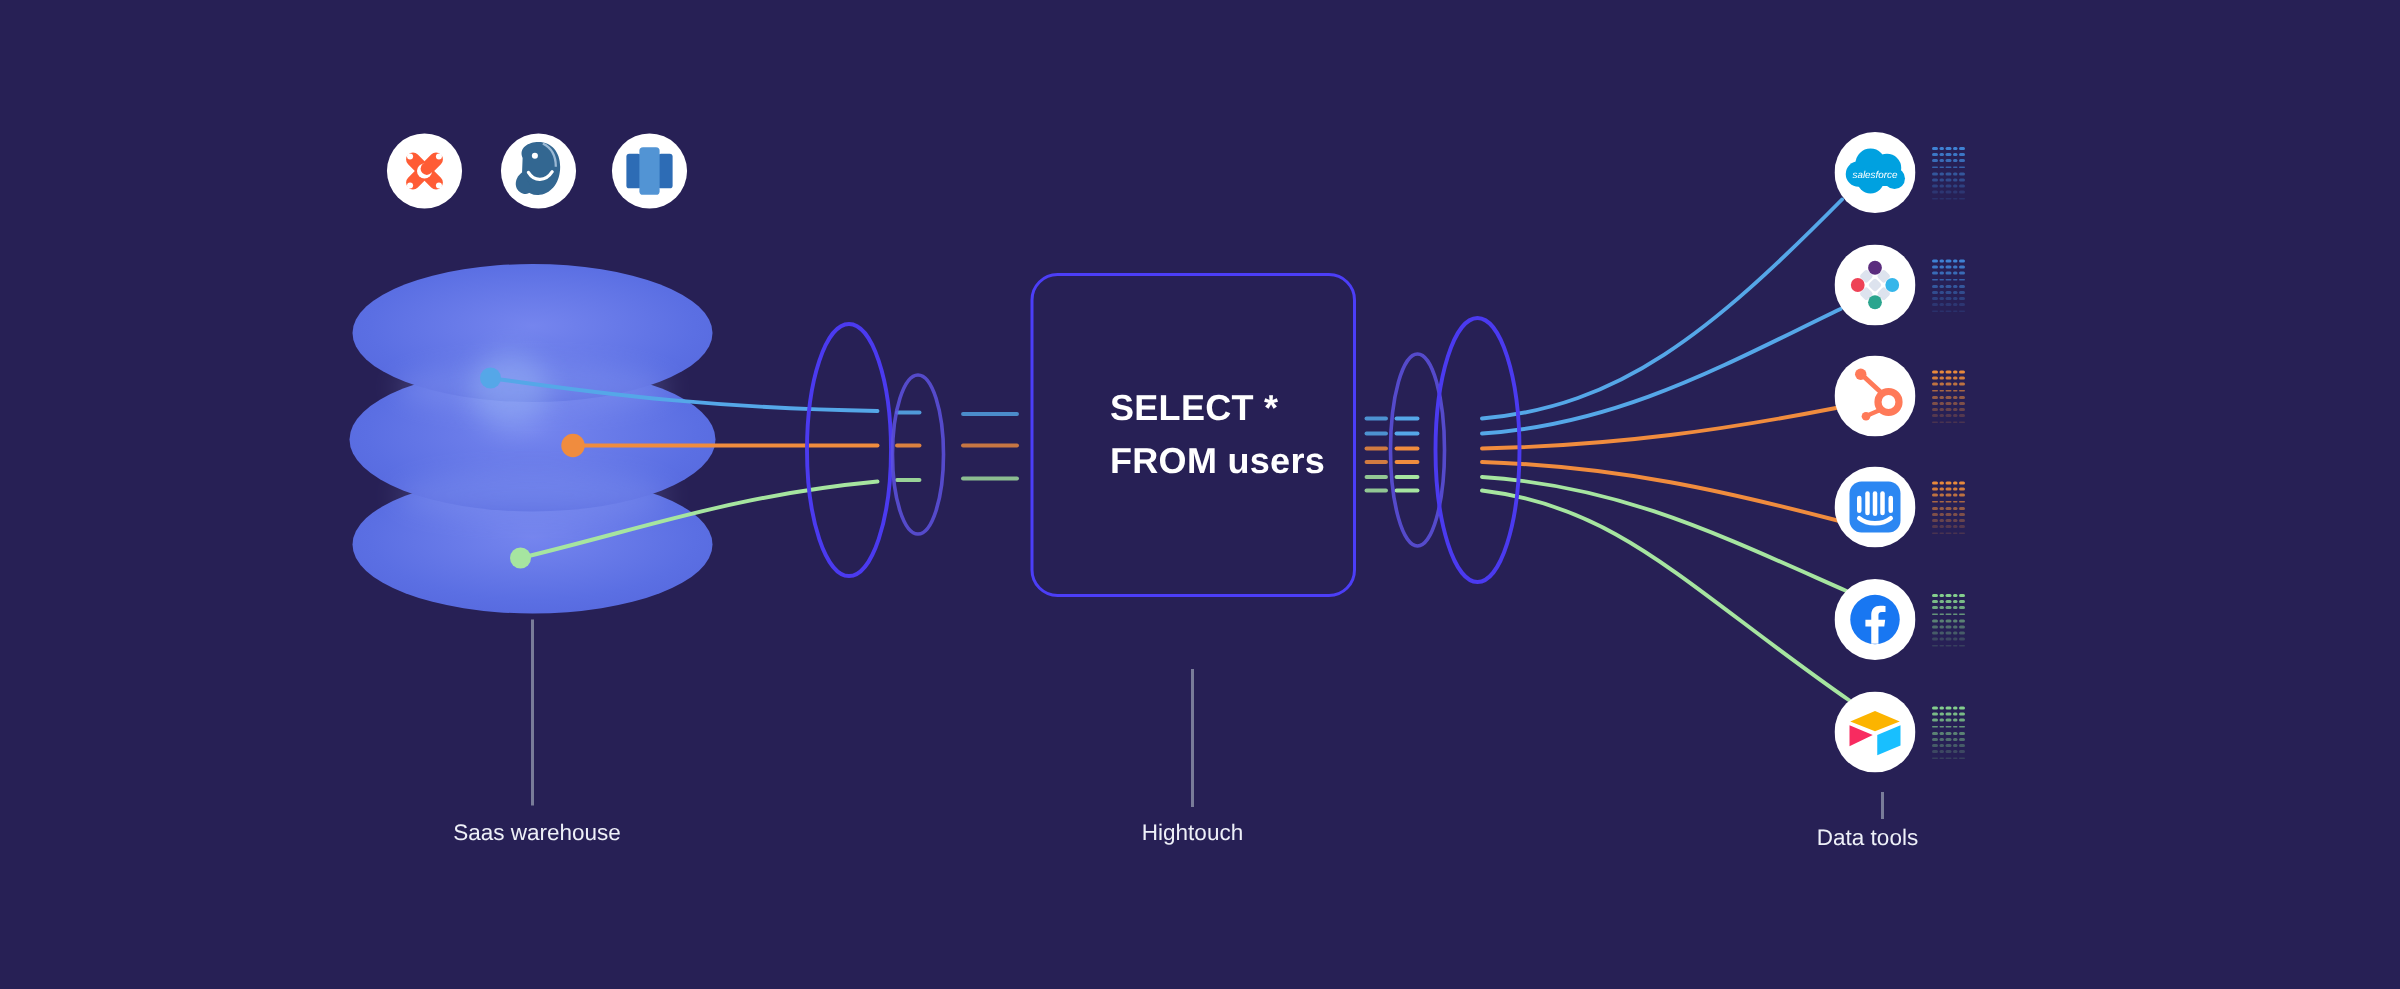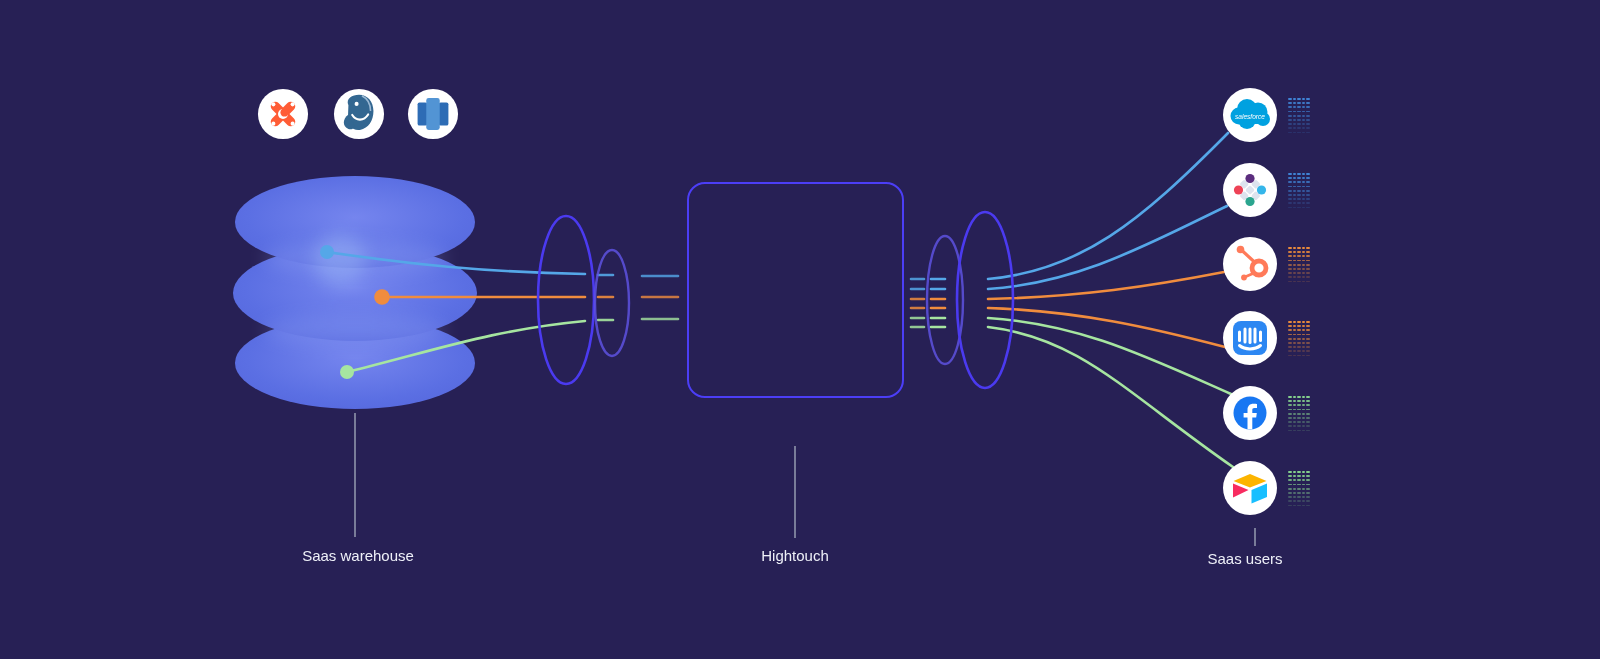--- a/index.html
+++ b/index.html
@@ -137,20 +137,22 @@
   <div class="src-icon" style="left:407px;top:88px">
     <svg viewBox="-27 -27 54 54" width="52" height="52">
       <circle r="26" fill="#fff"></circle>
       <rect x="-16" y="-12" width="10" height="24" rx="2" fill="#2d6cb5"></rect>
       <rect x="6" y="-12" width="10" height="24" rx="2" fill="#2d6cb5"></rect>
       <rect x="-7" y="-16.5" width="14" height="33" rx="2.5" fill="#5294d4"></rect>
     </svg>
   </div>
 
   <div class="query-box">
+    <div class="q">SELECT *</div>
+    <div class="q">FROM users</div>
   </div>
 
   <div class="saas-icon" style="left:1223px;top:88px">
     <svg viewBox="-27 -27 54 54" width="54" height="54">
       <circle r="27" fill="#fff"></circle>
       <g fill="#00a1e0">
         <circle cx="-11" cy="1" r="8.5"></circle>
           <circle cx="-3" cy="-6" r="10"></circle>
         <circle cx="8" cy="-3" r="9.5"></circle>
           <circle cx="13" cy="4" r="7"></circle>
@@ -604,15 +606,15 @@
         <span class="dg-dash" style="background: rgb(132, 207, 141); width: 3.8px; opacity: 0.18;"></span>
         <span class="dg-dash" style="background: rgb(132, 207, 141); width: 2.6px; opacity: 0.18;"></span>
         <span class="dg-dash" style="background: rgb(132, 207, 141); width: 3.8px; opacity: 0.18;"></span>
         <span class="dg-dash" style="background: rgb(132, 207, 141); width: 2.6px; opacity: 0.18;"></span>
         <span class="dg-dash" style="background: rgb(132, 207, 141); width: 3.8px; opacity: 0.18;"></span>
       </div>
     </div>
 
   <div class="diagram-label" style="left:358px;top:547px">Saas warehouse</div>
   <div class="diagram-label" style="left:795px;top:547px">Hightouch</div>
-  <div class="diagram-label" style="left:1245px;top:550px">Saas users</div>
+  <div class="diagram-label" style="left:1245px;top:550px">Data tools</div>
 
 </div>
 
 </body></html>

